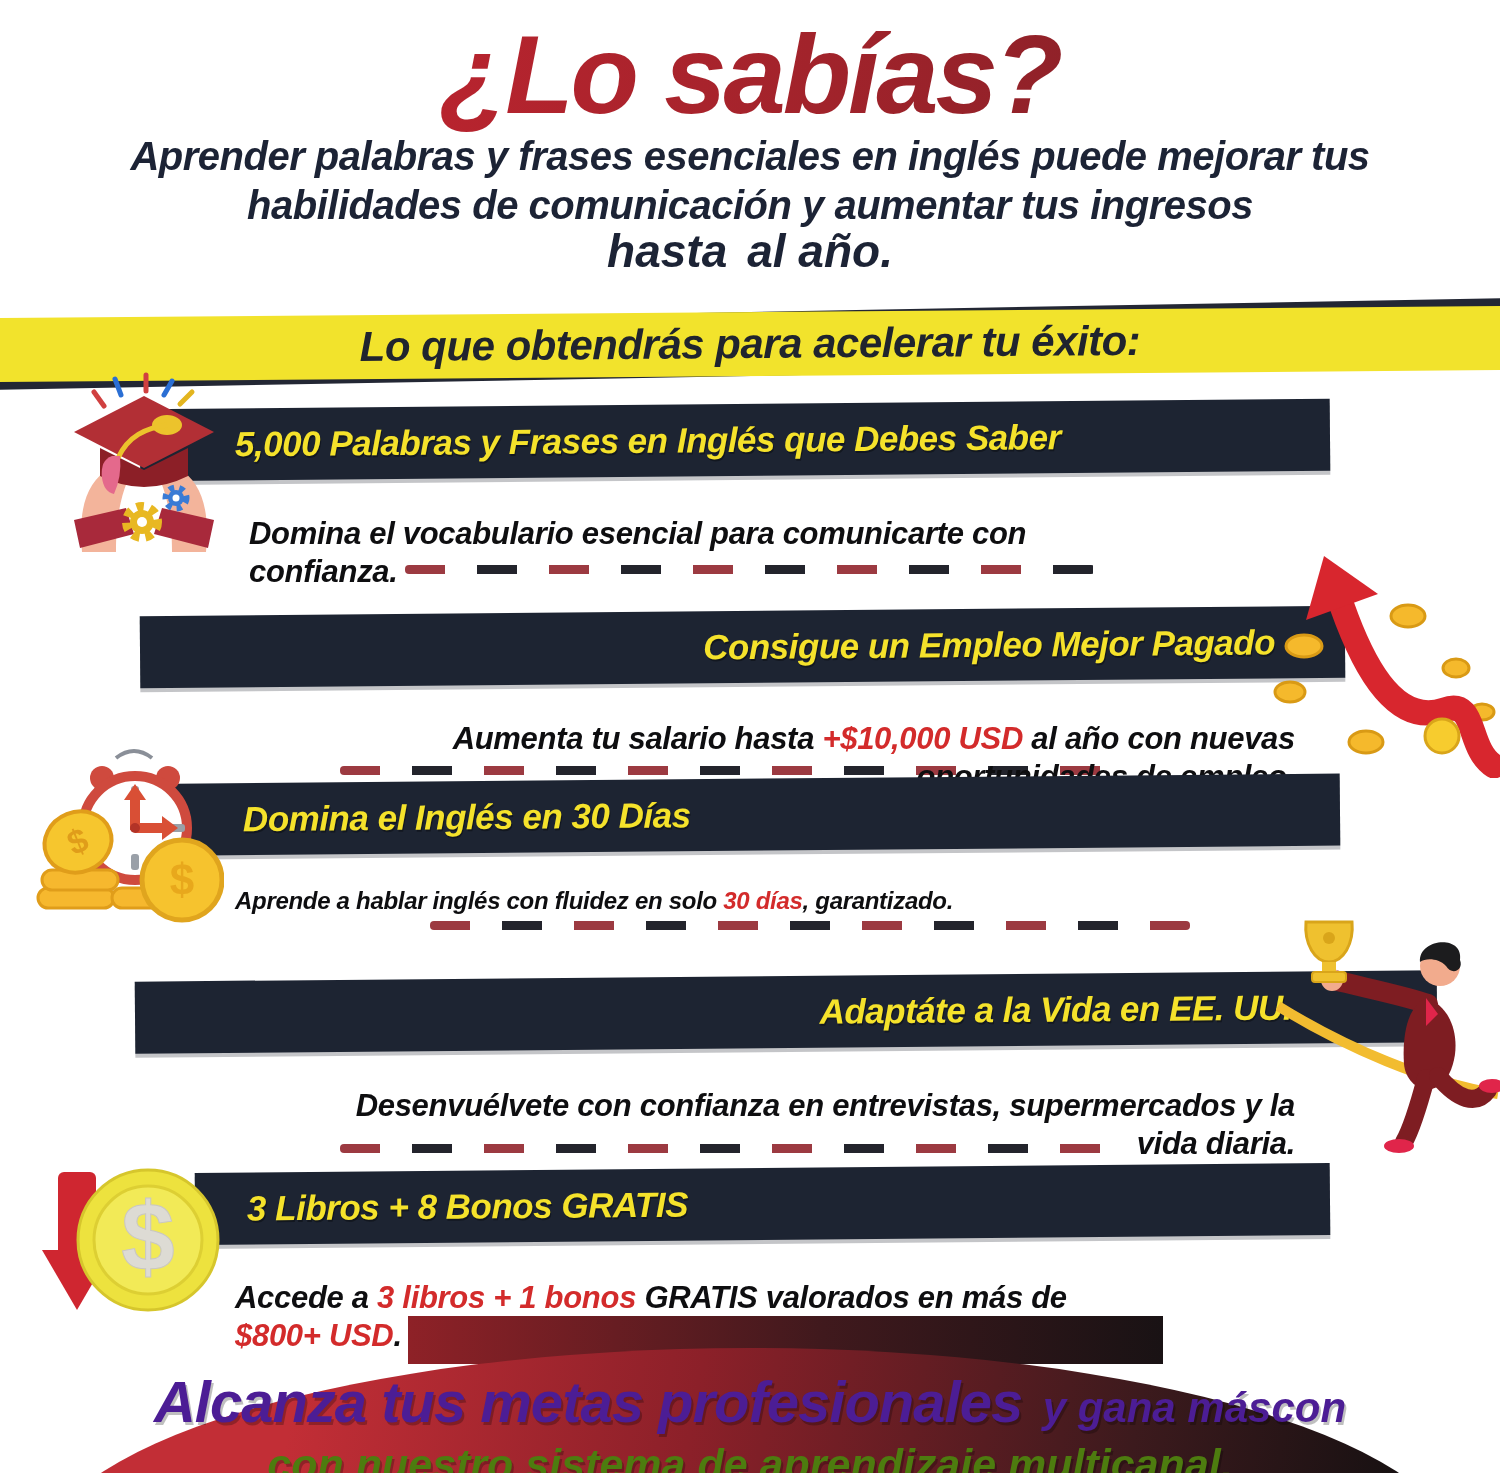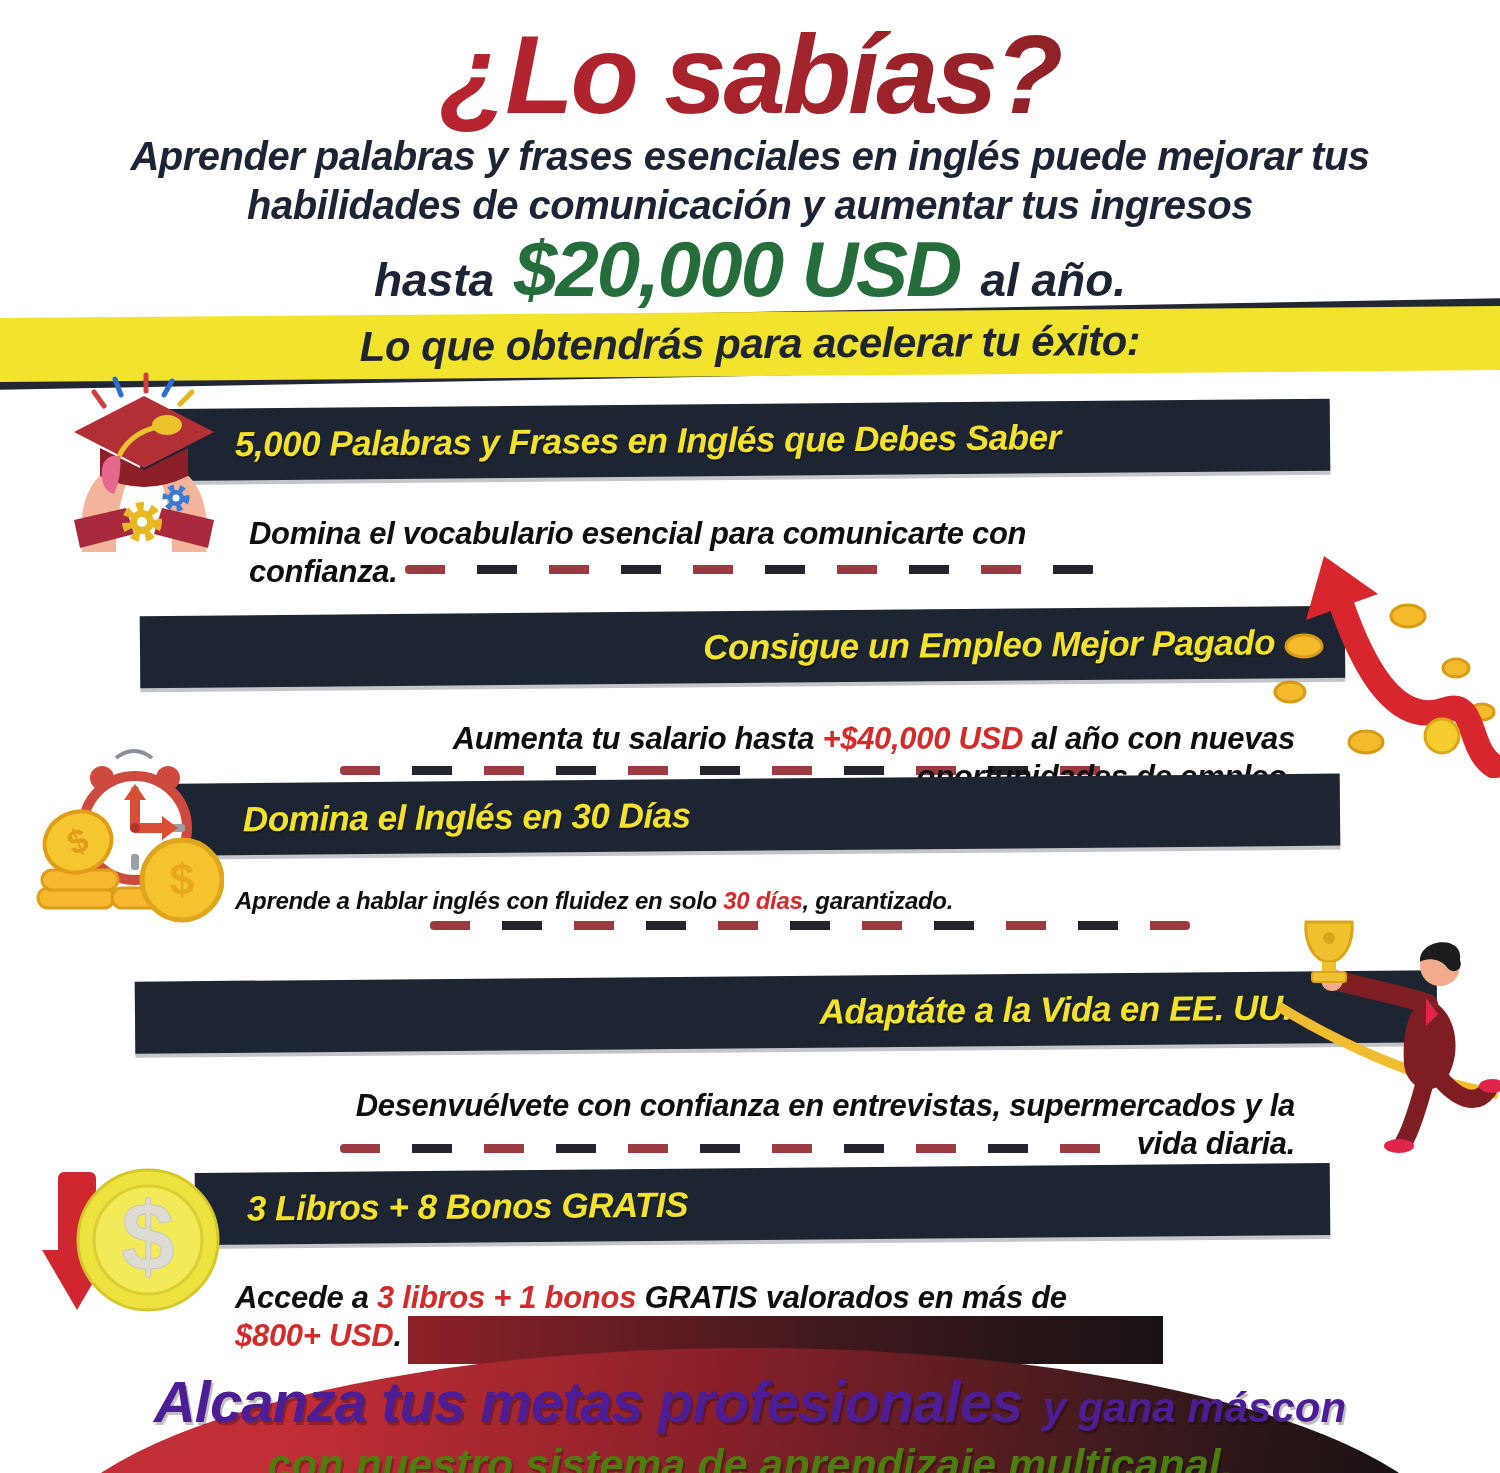--- a/index.html
+++ b/index.html
@@ -109,21 +109,20 @@
 
 <div id="canvas">
 
   <div class="main-title">¿Lo sabías?</div>
   <div class="subtitle">
     <div>Aprender palabras y frases esenciales en inglés puede mejorar tus</div>
     <div>habilidades de comunicación y aumentar tus ingresos</div>
   </div>
   <div class="income-line">
     <span class="income-side">hasta</span>
-    <span class="income-amount">$20,000 USD</span>
     <span class="income-side">al año.</span>
   </div>
 
   <div class="band">
     <div class="band-under"></div>
     <div class="band-main">Lo que obtendrás para acelerar tu éxito:</div>
   </div>
 
   <div class="banner b1">
     <span class="banner-title">5,000 Palabras y Frases en Inglés que Debes Saber</span>
@@ -153,21 +152,21 @@
       <circle cx="124" cy="128" r="10" fill="none" stroke="#3a7bd5" stroke-width="7" stroke-dasharray="5 5"></circle>
       <circle cx="124" cy="128" r="8" fill="#3a7bd5"></circle>
       <circle cx="124" cy="128" r="3.5" fill="#ffffff"></circle>
     </svg>
   </div>
   <div class="dashes d1"></div>
 
   <div class="banner b2">
     <span class="banner-title">Consigue un Empleo Mejor Pagado</span>
   </div>
-  <p class="body-text t2"><span>Aumenta tu salario hasta </span><span class="accent">+$40,000 USD</span><span> al año con nuevas oportunidades de empleo.</span></p>
+  <p class="body-text t2"><span>Aumenta tu salario hasta </span><span class="accent">+$10,000 USD</span><span> al año con nuevas oportunidades de empleo.</span></p>
   <div class="icon i2">
     <svg viewBox="0 0 234 228" width="234" height="228">
       <ellipse cx="142" cy="66" rx="17" ry="11" fill="#f5b92c" stroke="#d99a15" stroke-width="3"></ellipse>
       <ellipse cx="38" cy="96" rx="18" ry="11" fill="#f5b92c" stroke="#d99a15" stroke-width="3"></ellipse>
       <ellipse cx="24" cy="142" rx="15" ry="10" fill="#f5b92c" stroke="#d99a15" stroke-width="3"></ellipse>
       <ellipse cx="100" cy="192" rx="17" ry="11" fill="#f5b92c" stroke="#d99a15" stroke-width="3"></ellipse>
       <ellipse cx="190" cy="118" rx="13" ry="9" fill="#f5b92c" stroke="#d99a15" stroke-width="3"></ellipse>
       <ellipse cx="216" cy="162" rx="12" ry="8" fill="#f5b92c" stroke="#d99a15" stroke-width="3"></ellipse>
       <path d="M76 56 C100 124 132 176 178 160 C212 148 200 198 228 216" stroke="#d8262e" stroke-width="25" fill="none" stroke-linecap="round"></path>
       <polygon points="58,6 112,44 40,70" fill="#d8262e"></polygon>

